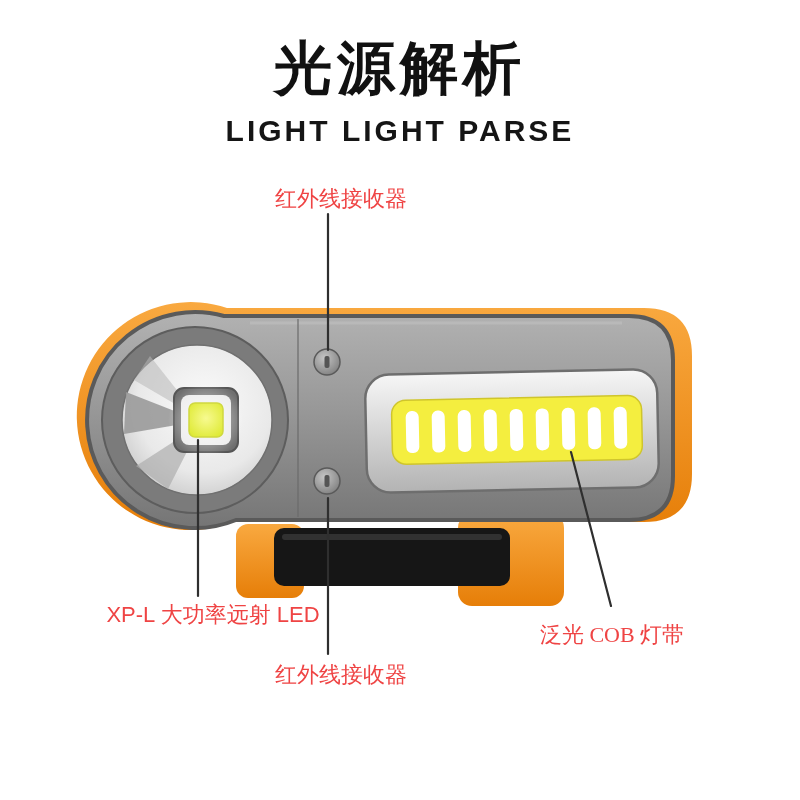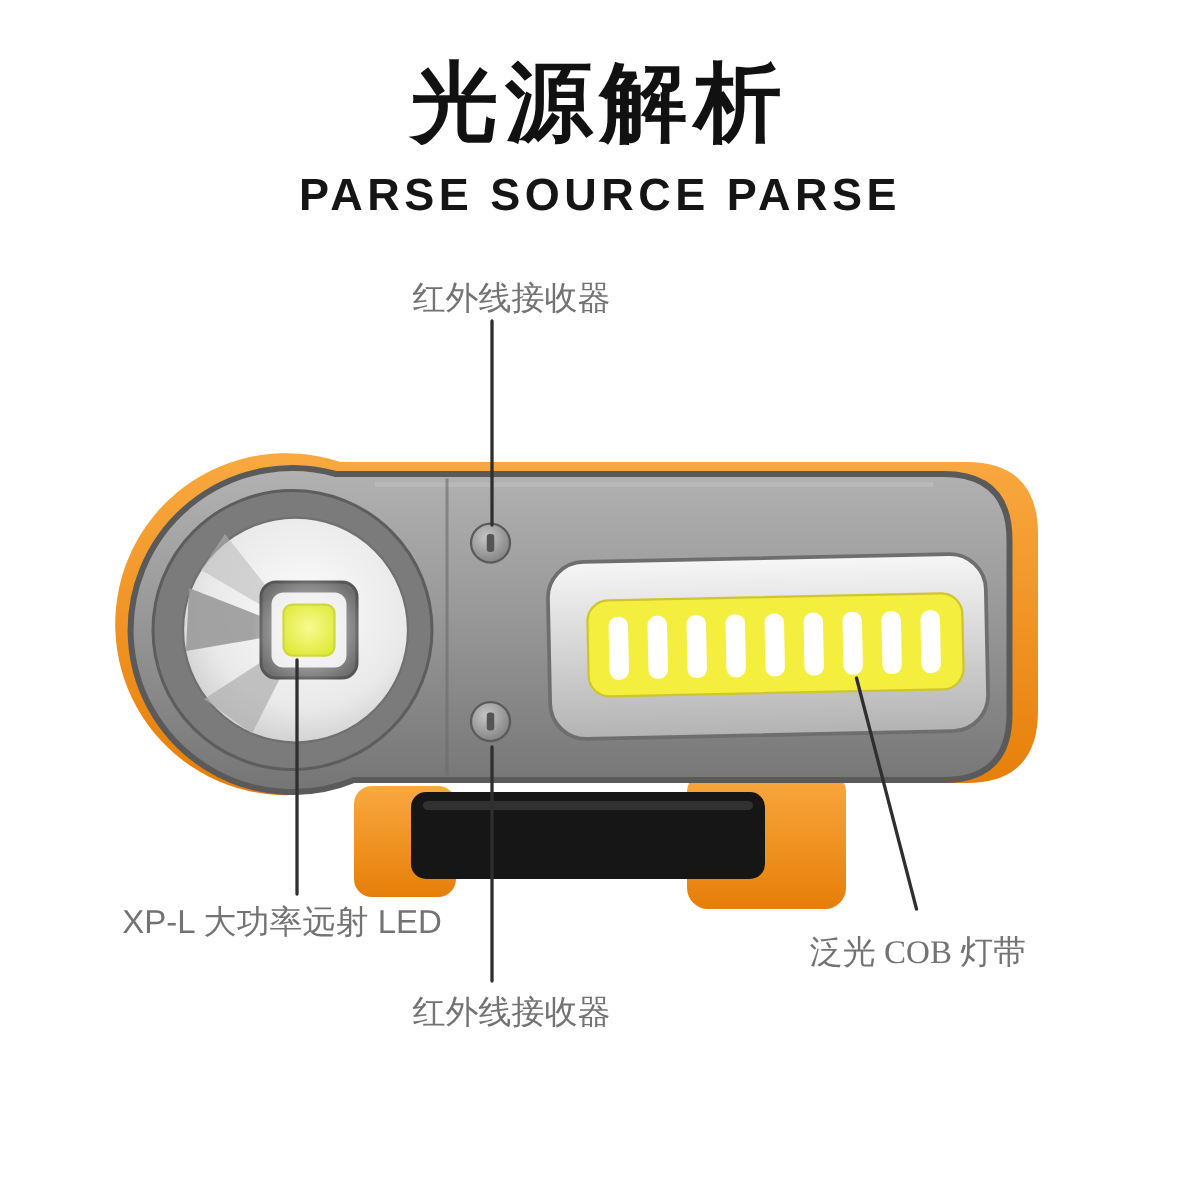--- a/index.html
+++ b/index.html
@@ -11,35 +11,35 @@
   .title {
     margin:30px 0 6px; font-size:58px; font-weight:900; letter-spacing:5px;
     color:var(--text,#111111);
   }
   .subtitle {
     margin:0; font-size:30px; font-weight:700; letter-spacing:3px; color:#151515;
   }
   svg.product { position:absolute; left:0; top:0; z-index:1; }
   .callout {
     position:absolute; transform:translateX(-50%); white-space:nowrap;
-    font-size:22px; font-weight:400; color:#737373; z-index:4;
+    font-size:22px; font-weight:400; color:#ef4444; z-index:4;
   }
   #callout-ir-top    { left:341px; top:184px; }
-  #callout-xpl       { left:188px; top:600px; }
+  #callout-xpl       { left:213px; top:600px; }
   #callout-ir-bottom { left:341px; top:660px; }
   #callout-cob       { left:612px; top:620px;font-family:Liberation Serif, serif; }
 </style>
 </head>
 <body>
 
 <div class="page">
 
   <div class="header">
     <h1 class="title">光源解析</h1>
-    <h2 class="subtitle">PARSE SOURCE PARSE</h2>
+    <h2 class="subtitle">LIGHT LIGHT PARSE</h2>
   </div>
 
   <svg class="product" width="800" height="800" viewBox="0 0 800 800">
     <defs>
       <linearGradient id="gradOrange" x1="0" y1="0" x2="0" y2="1">
         <stop offset="0" stop-color="#f9a940"></stop>
         <stop offset="1" stop-color="#e67e08"></stop>
       </linearGradient>
       <linearGradient id="gradBody" x1="0" y1="0" x2="0" y2="1">
         <stop offset="0" stop-color="#b2b2b2"></stop>

